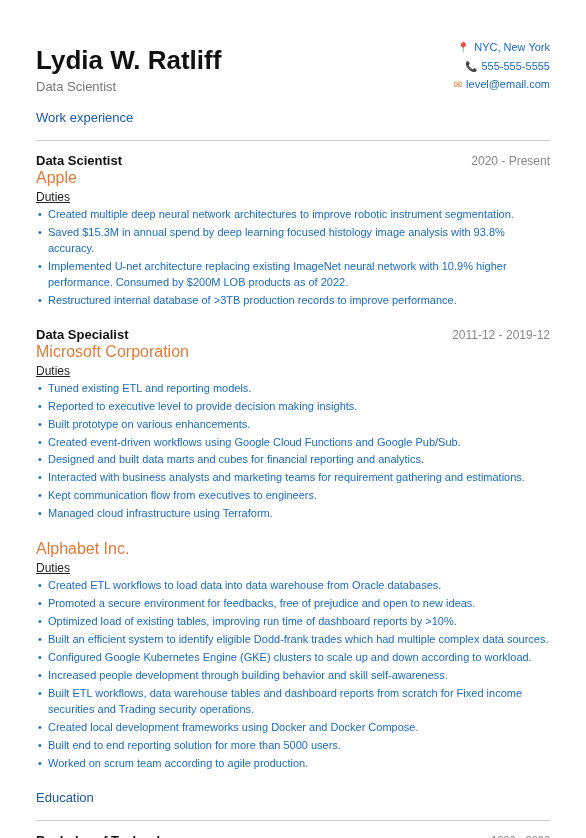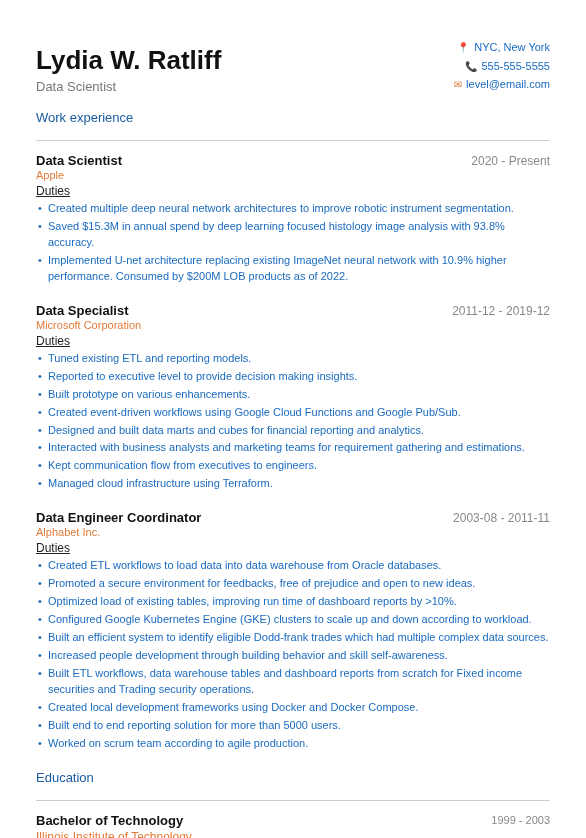--- a/index.html
+++ b/index.html
@@ -66,21 +66,21 @@
     .job-title {
       font-size: 13px;
       font-weight: bold;
       color: #111;
     }
     .job-dates {
       font-size: 12px;
       color: #888;
     }
     .job-company {
-      font-size: 11px;
+      font-size: 16px;
       color: #e07b39;
       margin-top: 1px;
       margin-bottom: 3px;
     }
     .duties-label {
       font-size: 12px;
       text-decoration: underline;
       color: #222;
       margin-bottom: 3px;
       display: block;
@@ -157,20 +157,21 @@
       <div class="job-header">
         <span class="job-title">Data Scientist</span>
         <span class="job-dates">2020 - Present</span>
       </div>
       <div class="job-company">Apple</div>
       <span class="duties-label">Duties</span>
       <ul class="duties-list">
         <li>Created multiple deep neural network architectures to improve robotic instrument segmentation.</li>
         <li>Saved $15.3M in annual spend by deep learning focused histology image analysis with 93.8% accuracy.</li>
         <li>Implemented U-net architecture replacing existing ImageNet neural network with 10.9% higher performance. Consumed by $200M LOB products as of 2022.</li>
+        <li>Restructured internal database of &gt;3TB production records to improve performance.</li>
       </ul>
     </div>
     <div class="job">
       <div class="job-header">
         <span class="job-title">Data Specialist</span>
         <span class="job-dates">2011-12 - 2019-12</span>
       </div>
       <div class="job-company">Microsoft Corporation</div>
       <span class="duties-label">Duties</span>
       <ul class="duties-list">
@@ -178,32 +179,28 @@
         <li>Reported to executive level to provide decision making insights.</li>
         <li>Built prototype on various enhancements.</li>
         <li>Created event-driven workflows using Google Cloud Functions and Google Pub/Sub.</li>
         <li>Designed and built data marts and cubes for financial reporting and analytics.</li>
         <li>Interacted with business analysts and marketing teams for requirement gathering and estimations.</li>
         <li>Kept communication flow from executives to engineers.</li>
         <li>Managed cloud infrastructure using Terraform.</li>
       </ul>
     </div>
     <div class="job">
-      <div class="job-header">
-        <span class="job-title">Data Engineer Coordinator</span>
-        <span class="job-dates">2003-08 - 2011-11</span>
-      </div>
       <div class="job-company">Alphabet Inc.</div>
       <span class="duties-label">Duties</span>
       <ul class="duties-list">
         <li>Created ETL workflows to load data into data warehouse from Oracle databases.</li>
         <li>Promoted a secure environment for feedbacks, free of prejudice and open to new ideas.</li>
         <li>Optimized load of existing tables, improving run time of dashboard reports by &gt;10%.</li>
+        <li>Built an efficient system to identify eligible Dodd-frank trades which had multiple complex data sources.</li>
         <li>Configured Google Kubernetes Engine (GKE) clusters to scale up and down according to workload.</li>
-        <li>Built an efficient system to identify eligible Dodd-frank trades which had multiple complex data sources.</li>
         <li>Increased people development through building behavior and skill self-awareness.</li>
         <li>Built ETL workflows, data warehouse tables and dashboard reports from scratch for Fixed income securities and Trading security operations.</li>
         <li>Created local development frameworks using Docker and Docker Compose.</li>
         <li>Built end to end reporting solution for more than 5000 users.</li>
         <li>Worked on scrum team according to agile production.</li>
       </ul>
     </div>
   </div>
 
 <div class="section-title">Education</div>

